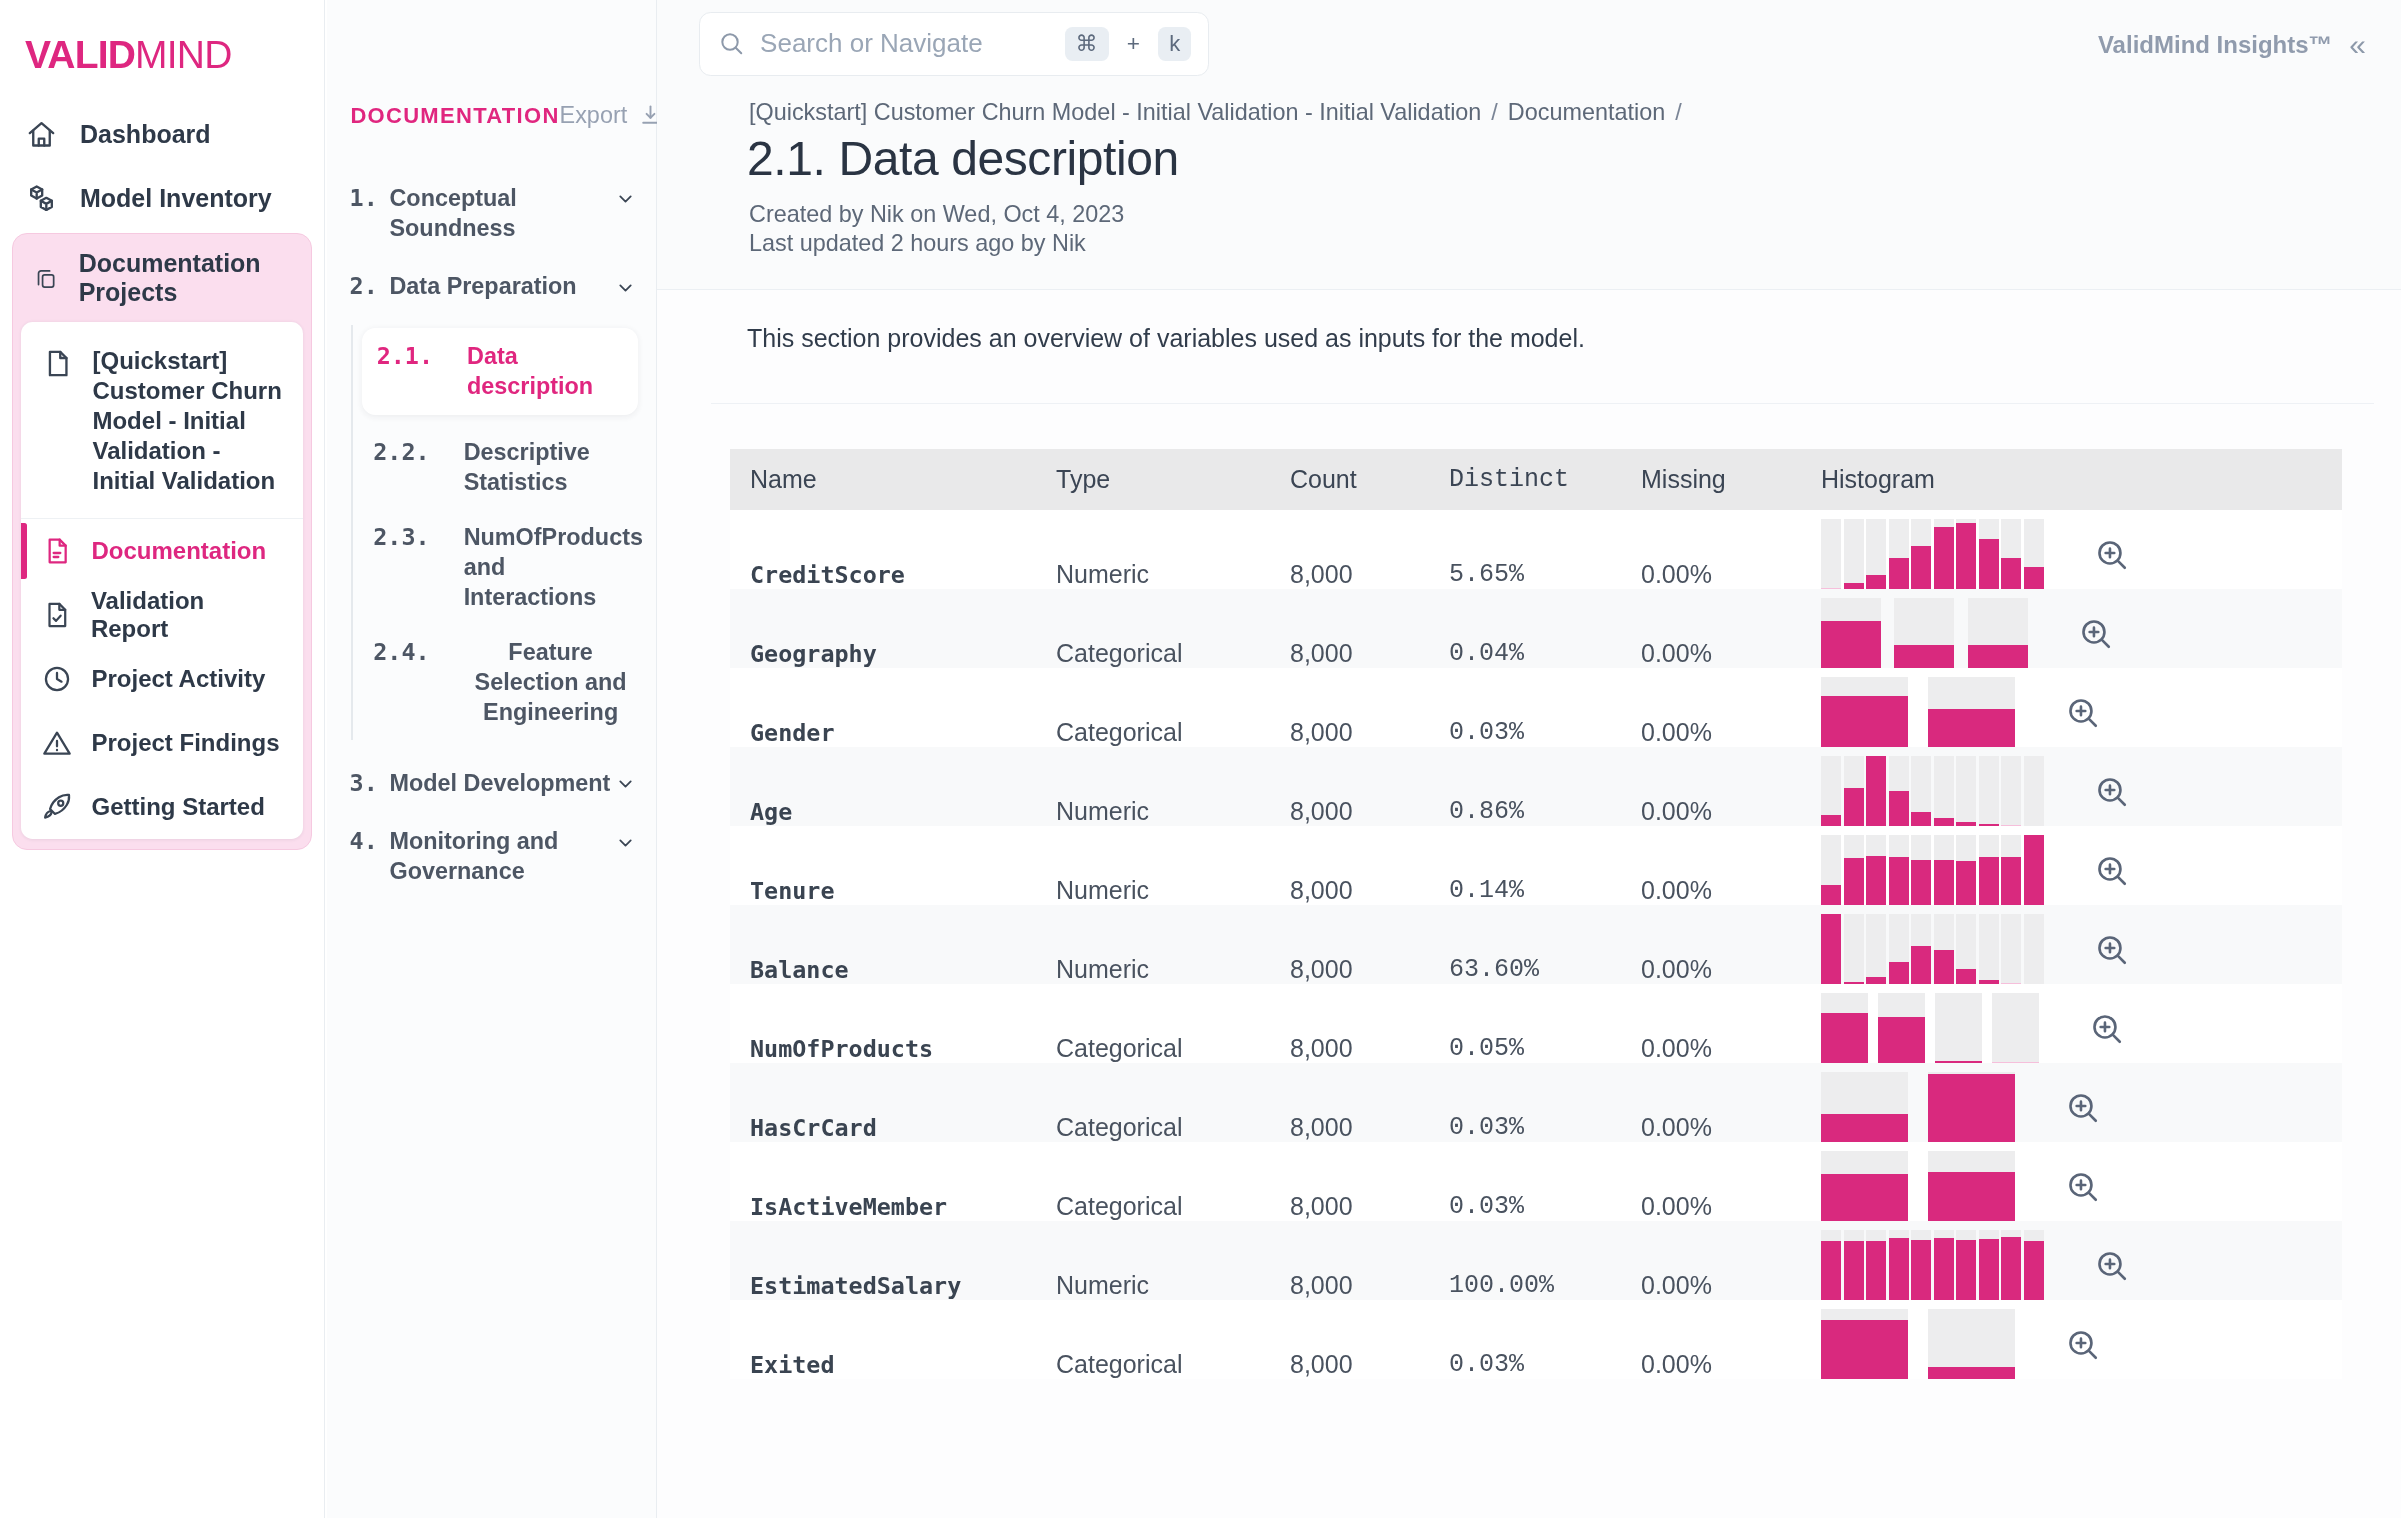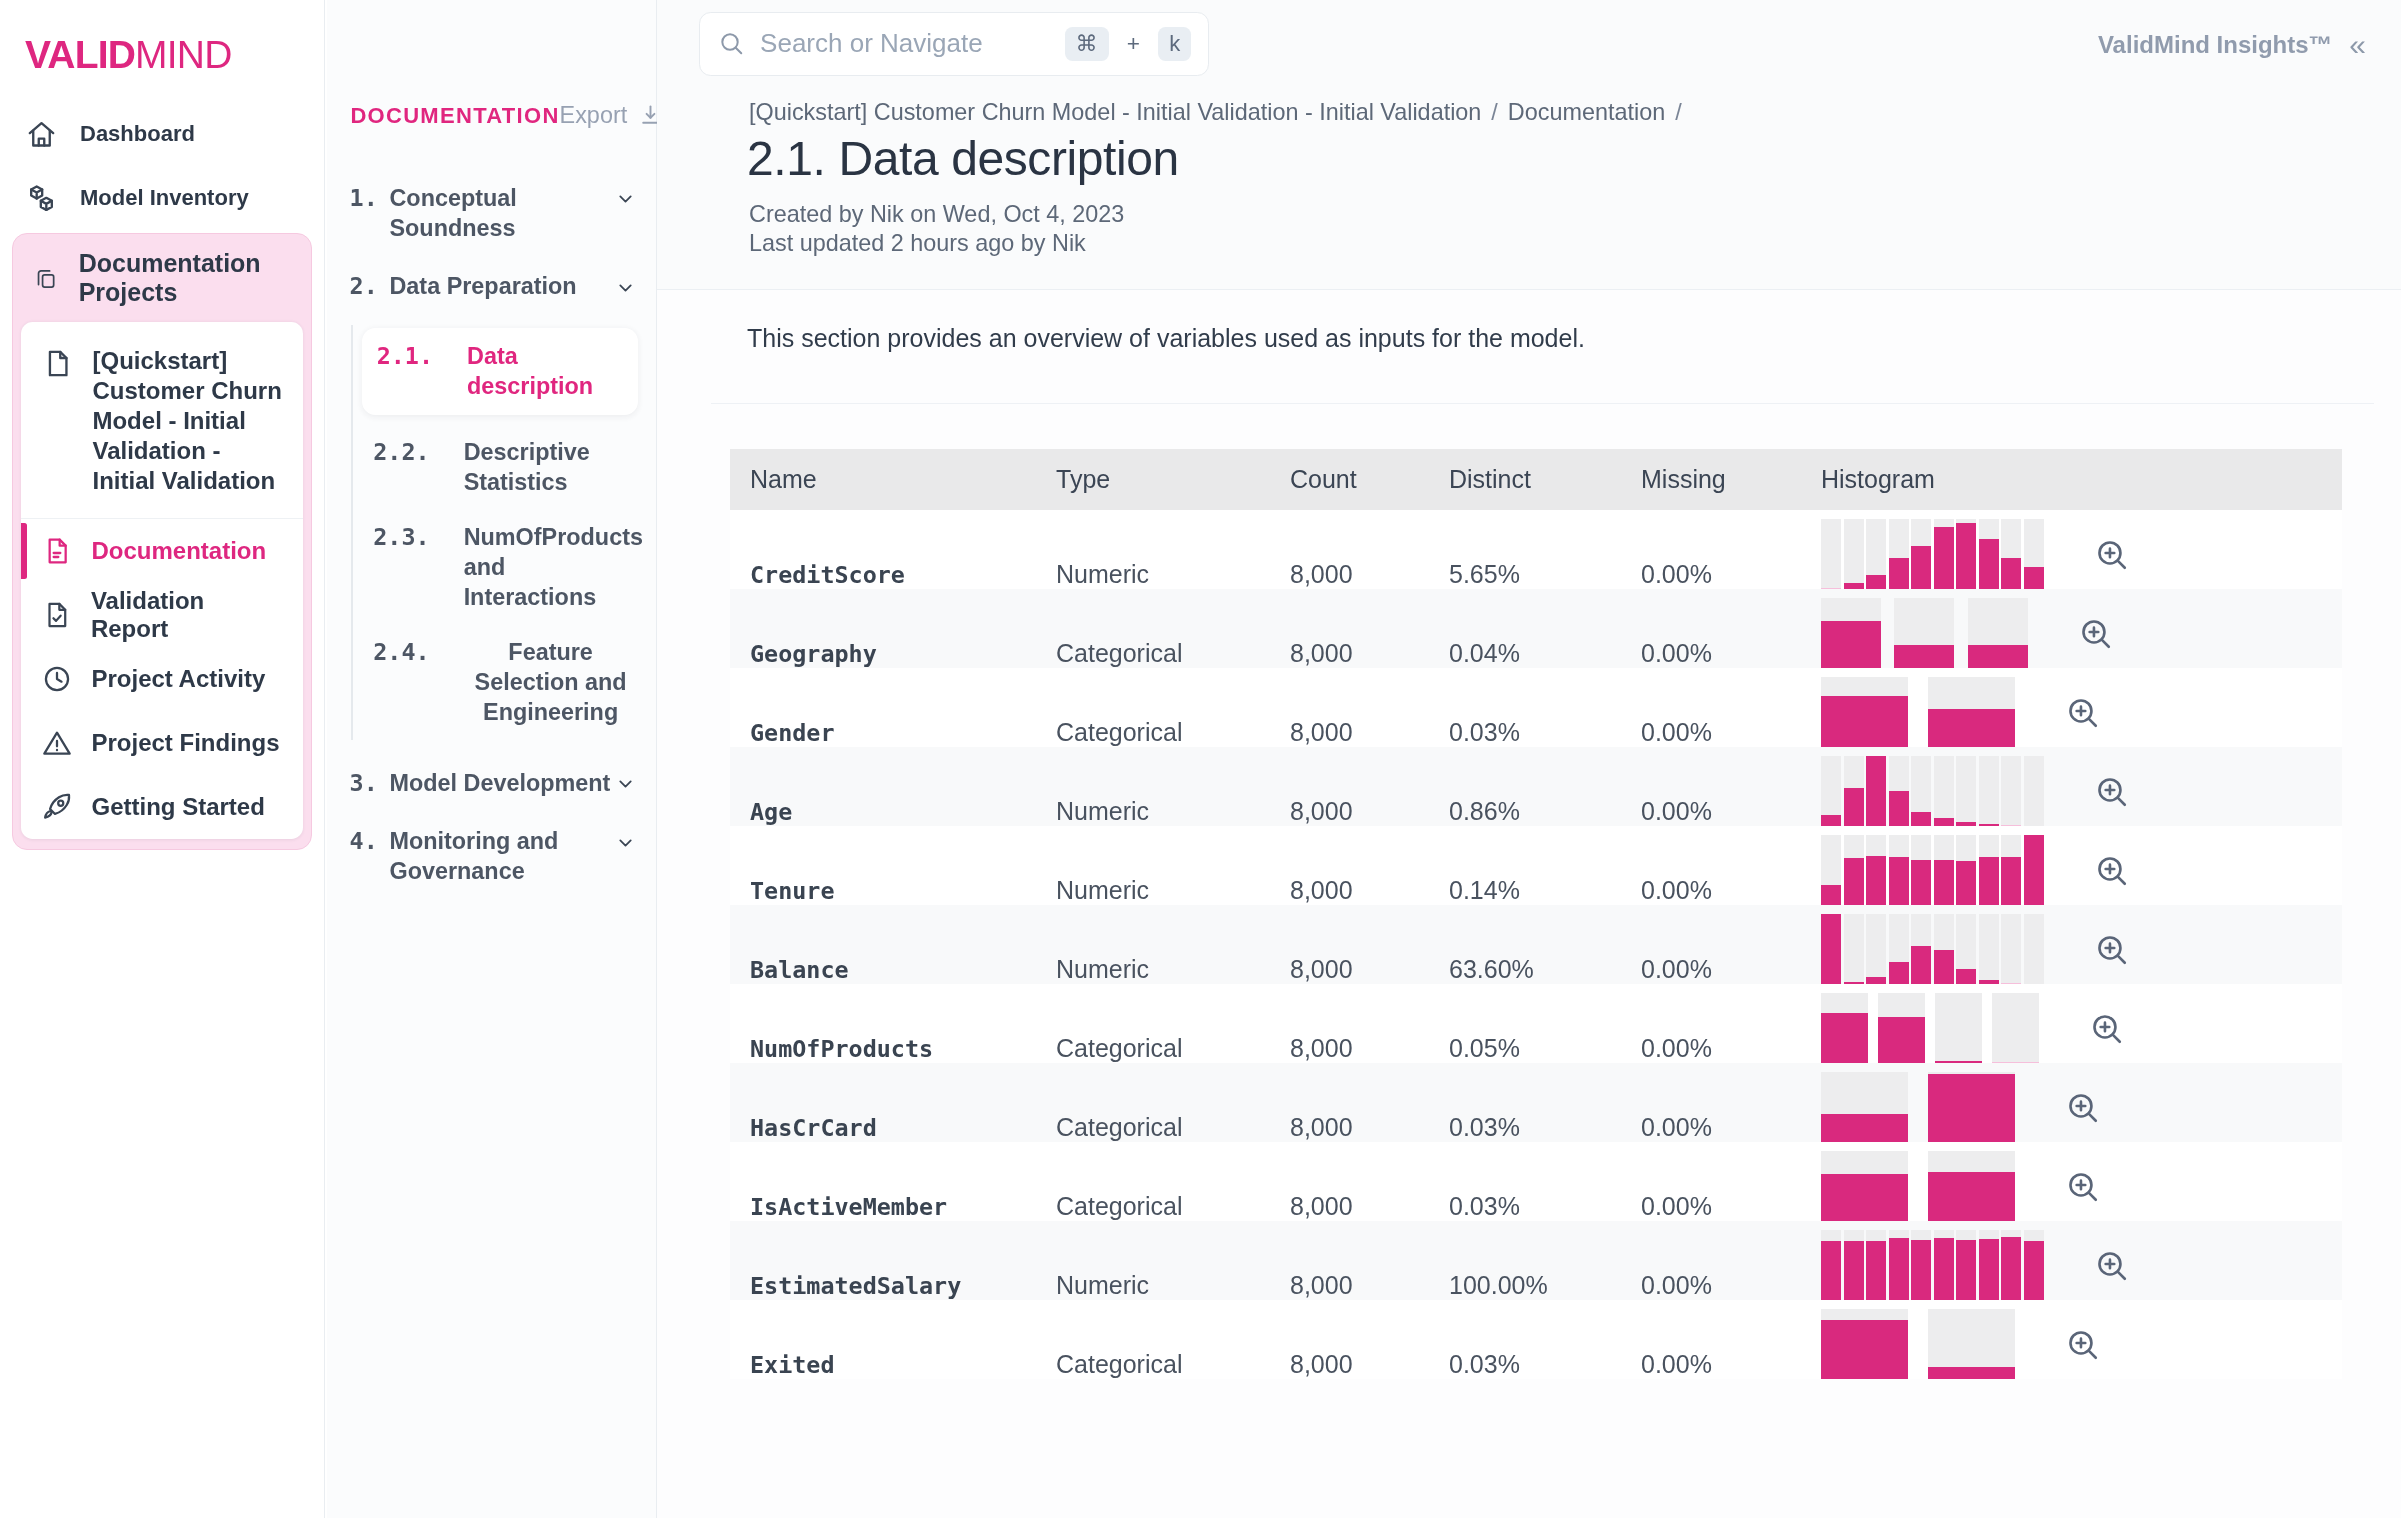--- a/index.html
+++ b/index.html
@@ -19,21 +19,21 @@
     position: absolute; left: 0; top: 0; width: 325px; height: 100%;
     background: #fff; border-right: 1.7px solid #e9edf1;
   }
   .logo { padding: 33px 0 0 25px; font-size: 39px; letter-spacing: -0.8px; color: #de2780; white-space: nowrap; }
   .logo .bold { font-weight: 800; }
   .logo .light { font-weight: 300; }
   .nav { margin-top: 25px; }
   .nav-item {
     display: flex; align-items: center; gap: 22px;
     padding: 0 25px; height: 64px;
-    font-size: 22px; font-weight: 600; color: #2e3948; cursor: default;
+    font-size: 25px; font-weight: 600; color: #2e3948; cursor: default;
   }
   .nav-item svg { width: 33px; height: 33px; color: #3a4554; }
 
   .projects-wrap {
     margin: 3.3px 11.7px 0 11.7px;
     background: #fbdeee; border-radius: 15px;
     padding: 0 8.4px 10px 8.4px;
     border: 0.8px solid #f6c9e0;
   }
   .projects-header {
@@ -141,21 +141,21 @@
   .vtable { margin: 45px 0 0 73px; width: 1612px; }
   .thead {
     display: flex; align-items: center; height: 61px;
     background: #e9e9ea; font-size: 25px; font-weight: 500; color: #3b4554;
   }
   .trow { display: flex; align-items: flex-end; height: 79px; font-size: 25px; color: #49525f; background: #fff; }
   .trow.striped { background: #f8f9fa; }
   .col-name { width: 326px; padding-left: 20px; }
   .col-type { width: 234px; }
   .col-count { width: 159px; }
-  .col-distinct { width: 192px; }
+  .col-distinct { width: 192px; font-family: Liberation Mono, monospace; }
   .col-missing { width: 180px; }
   .col-hist { flex: 1; display: flex; align-items: center; }
   .trow .col-name {
     font-family: "DejaVu Sans Mono", monospace; font-size: 23.4px; font-weight: 700; color: #3a4451;
   }
   .hist { display: flex; align-items: flex-end; height: 70px; }
   .hist-slot { position: relative; height: 70px; background: #ededee; }
   .hist-bar { position: absolute; left: 0; right: 0; bottom: 0; }
   .zoom-btn { margin-left: 49px; width: 37px; height: 37px; color: #5a6578; cursor: pointer; }
   .zoom-btn svg { width: 37px; height: 37px; }

